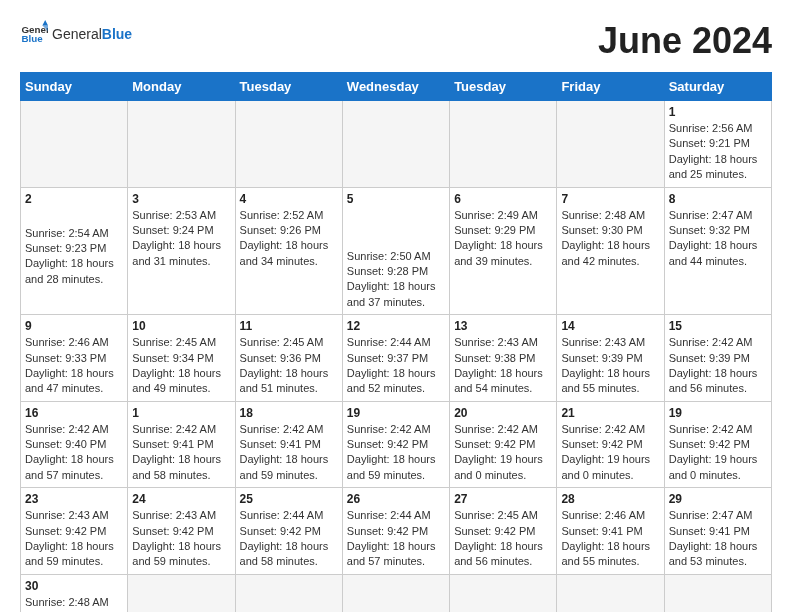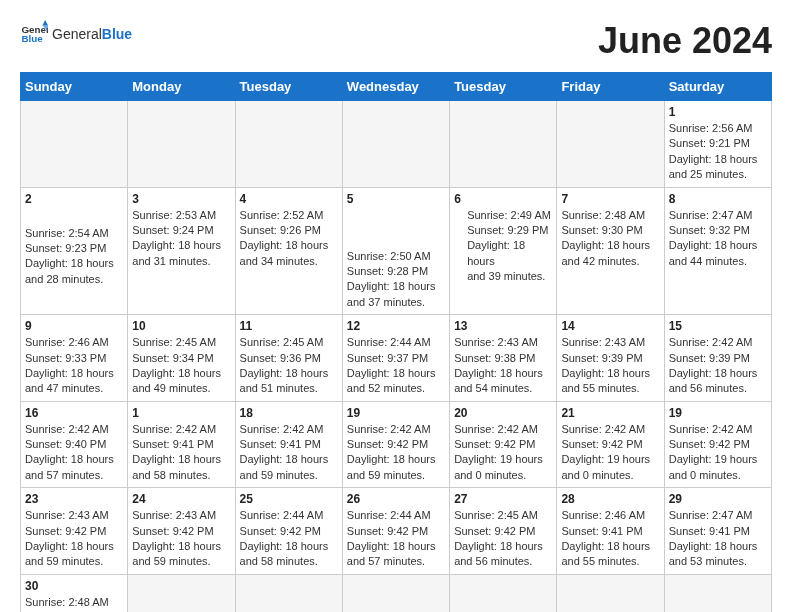--- a/index.html
+++ b/index.html
@@ -151,21 +151,21 @@
         </td>
         <td>
           <div class="day-num">5</div>
           <div class="day-info" style="white-space: pre-line; margin-top: 43px;">Sunrise: 2:50 AM
 Sunset: 9:28 PM
 Daylight: 18 hours
 and 37 minutes.</div>
         </td>
         <td>
           <div class="day-num">6</div>
-          <div class="day-info" style="white-space: pre-line; margin-left: 13px;">Sunrise: 2:49 AM
+          <div class="day-info" style="white-space: pre-line;">Sunrise: 2:49 AM
 Sunset: 9:29 PM
 Daylight: 18 hours
 and 39 minutes.</div>
         </td>
         <td>
           <div class="day-num">7</div>
           <div class="day-info" style="white-space: pre-line;">Sunrise: 2:48 AM
 Sunset: 9:30 PM
 Daylight: 18 hours
 and 42 minutes.</div>

